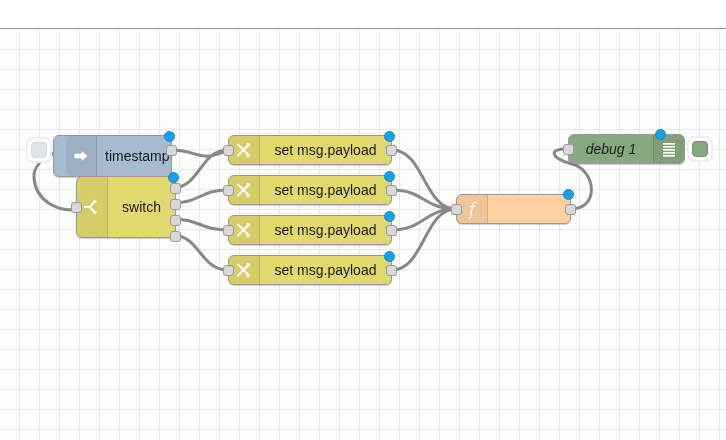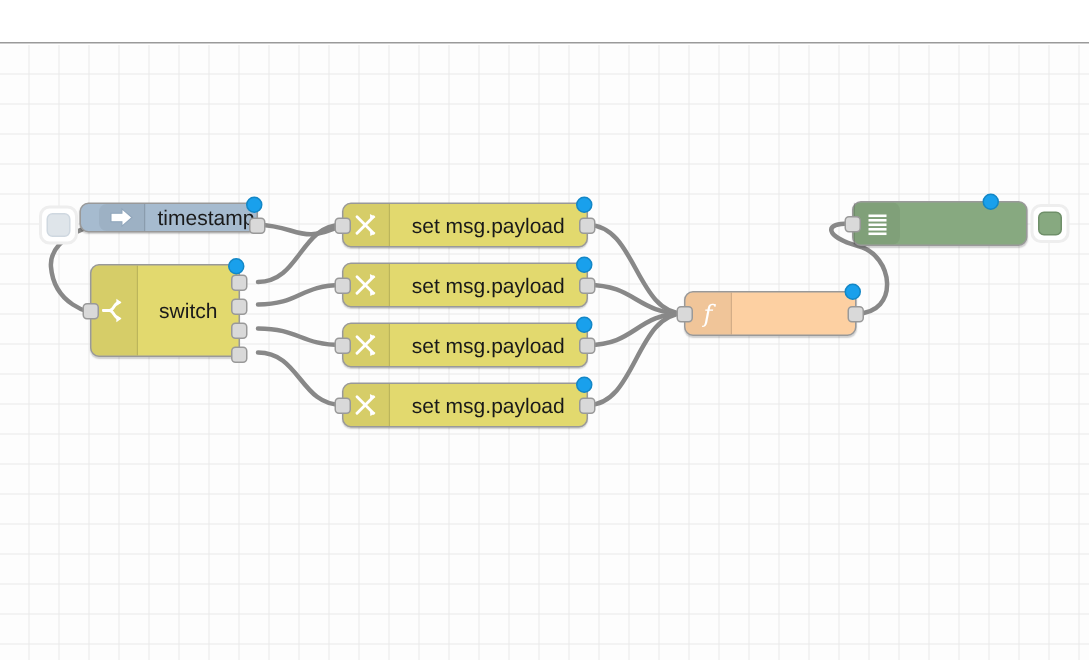--- a/index.html
+++ b/index.html
@@ -215,32 +215,32 @@
       <path class="wire" d="M 392,200 C 424,200 424,179 456,179"></path>
       <path class="wire" d="M 392,240 C 424,240 424,179 456,179"></path>
 
       <path class="wire" d="M 571,179 C 600,179 596,140 572,134 C 550,128 548,118 568,119"></path>
     </svg>
 
     <div class="inject-button" style="left:26px; top:107px;">
       <div class="inner"></div>
     </div>
 
-    <div class="node n-inject" style="left:53px; top:105px; width:119px; height:20px;padding-left:12px;">
+    <div class="node n-inject" style="left:53px; top:105px; width:119px; height:42px;padding-left:12px;">
       <div class="node-icon-cell">
         <svg class="icon-svg" width="18" height="18" viewBox="0 0 18 18" xmlns="http://www.w3.org/2000/svg">
           <path d="M2 6.2 h7.3 V3.2 L16 9 l-6.7 5.8 V11.8 H2 Z" fill="#ffffff" stroke="#8fa5bb" stroke-width="0.7"></path>
         </svg>
       </div>
       <div class="node-label">timestamp</div>
       <div class="port out" style="top:9px;"></div>
       <div class="status-dot"></div>
     </div>
 
-    <div class="node n-switch" style="left:60px; top:146px; width:100px; height:62px;">
+    <div class="node n-switch" style="left:76px; top:146px; width:100px; height:62px;">
       <div class="node-icon-cell">
         <svg class="icon-svg" width="18" height="20" viewBox="0 0 18 20" xmlns="http://www.w3.org/2000/svg">
           <path d="M2 10 H6 C9 10 9 4.6 12.5 4.6" fill="none" stroke="#ffffff" stroke-width="1.9" stroke-linecap="round"></path>
           <path d="M2 10 H6 C9 10 9 15.4 12.5 15.4" fill="none" stroke="#ffffff" stroke-width="1.9" stroke-linecap="round"></path>
           <path d="M10.6 2.2 L14 4.6 L10.6 7.0 Z" fill="#ffffff"></path>
           <path d="M10.6 13.0 L14 15.4 L10.6 17.8 Z" fill="#ffffff"></path>
         </svg>
       </div>
       <div class="node-label">switch</div>
       <div class="port in" style="top:25px;"></div>
@@ -316,20 +316,21 @@
         <svg class="icon-svg" width="18" height="20" viewBox="0 0 18 20" xmlns="http://www.w3.org/2000/svg">
           <text x="9" y="15.5" text-anchor="middle" font-family="DejaVu Serif, serif" font-size="16" font-style="italic" fill="#ffffff">f</text>
         </svg>
       </div>
       <div class="port in" style="top:9px;"></div>
       <div class="port out" style="top:9px;"></div>
       <div class="status-dot" style="right:-4px; top:-6px;"></div>
     </div>
 
     <div class="node n-debug right-icon" style="left:568px; top:104px; width:117px; height:30px;">
+      <div class="node-label italic">debug 1</div>
       <div class="node-icon-cell">
         <svg class="icon-svg" width="18" height="18" viewBox="0 0 18 18" xmlns="http://www.w3.org/2000/svg">
           <rect x="3" y="3" width="12" height="1.7" fill="#ffffff"></rect>
           <rect x="3" y="6" width="12" height="1.7" fill="#ffffff"></rect>
           <rect x="3" y="9" width="12" height="1.7" fill="#ffffff"></rect>
           <rect x="3" y="12" width="12" height="1.7" fill="#ffffff"></rect>
           <rect x="3" y="15" width="12" height="1.7" fill="#ffffff"></rect>
         </svg>
       </div>
       <div class="port in" style="top:9px;"></div>

